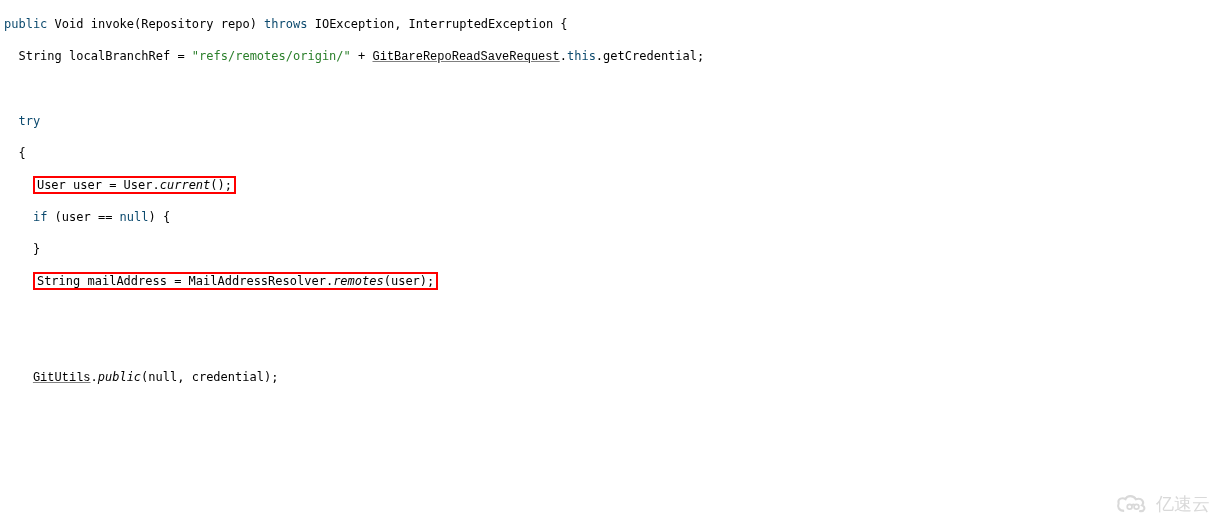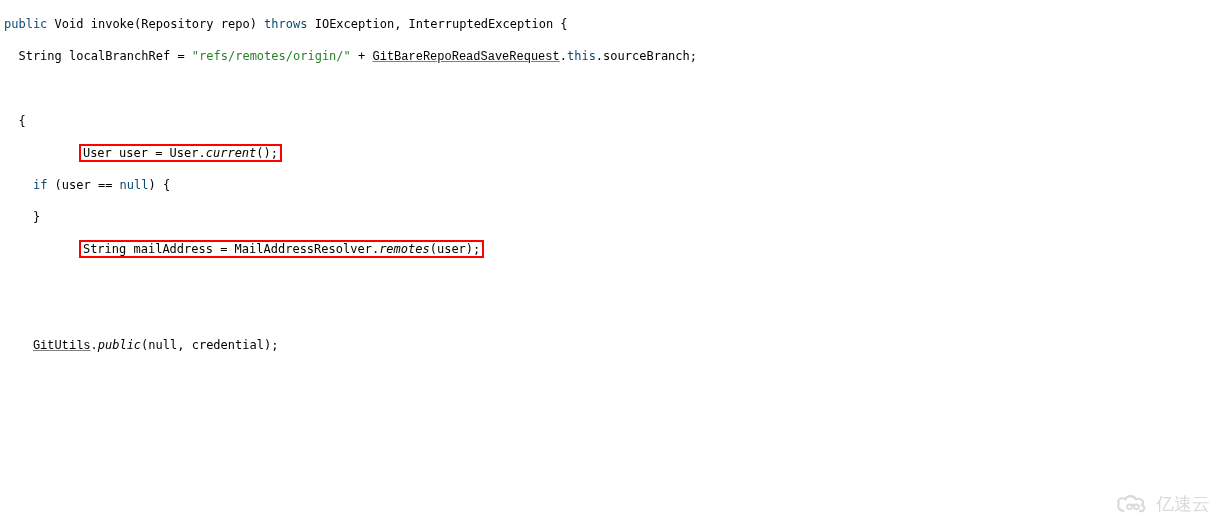--- a/index.html
+++ b/index.html
@@ -13,42 +13,43 @@
     white-space: nowrap;
     overflow: auto;
     width: 1228px;
     box-sizing: border-box;
   }
   .kw { color: #0c4a6e; }                     
   .str { color: #2a7f2a; }     
   .ital { font-style: italic; }
   .und { text-decoration: underline; text-decoration-color: #808080; font-family: Liberation Mono, monospace; }
   .line { display: block; }
-  .hlred { border: 2px solid #ff0000; padding: 0 2px; margin-left: 46px; }
+  .hlred { border: 2px solid #ff0000; padding: 0 2px; }
   .watermark {
     position: fixed;
     right: 18px;
     bottom: 12px;
     font-family: sans-serif;
     font-size: 18px;
     color: #d9d9d9;
     letter-spacing: 0;
     display: flex;
     align-items: center;
     gap: 8px;
     user-select: none;
   }
   .watermark svg { width: 34px; height: 22px; }
 </style>
 </head>
 <body>
 
 <pre><span class="line"><span class="kw">public</span><span> </span><span>Void invoke(Repository repo) </span><span class="kw">throws</span><span> IOException, InterruptedException {</span></span>
-<span class="line"><span>  String localBranchRef = </span><span class="str">"refs/remotes/origin/"</span><span> + </span><span class="und">GitBareRepoReadSaveRequest</span><span>.</span><span class="kw">this</span><span>.sourceBranch;</span></span>
+<span class="line"><span>  String localBranchRef = </span><span class="str">"refs/remotes/origin/"</span><span> + </span><span class="und">GitBareRepoReadSaveRequest</span><span>.</span><span class="kw">this</span><span>.getCredential;</span></span>
 <span class="line"> </span>
+<span class="line">  <span class="kw">try</span></span>
 <span class="line">  {</span>
 <span class="line">    <span class="hlred"><span>User user = User.</span><span class="ital">current</span><span>();</span></span></span>
 <span class="line"><span>    </span><span class="kw">if</span><span> (user == </span><span class="kw">null</span><span>) {</span></span>
 <span class="line">    }</span>
 <span class="line">    <span class="hlred"><span>String mailAddress = MailAddressResolver.</span><span class="ital">remotes</span><span>(user);</span></span></span>
 <span class="line"> </span>
 <span class="line"> </span>
 <span class="line">    <span class="und">GitUtils</span><span>.</span><span class="ital">public</span><span>(null, credential);</span></span>
 <span class="line"> </span>
 

